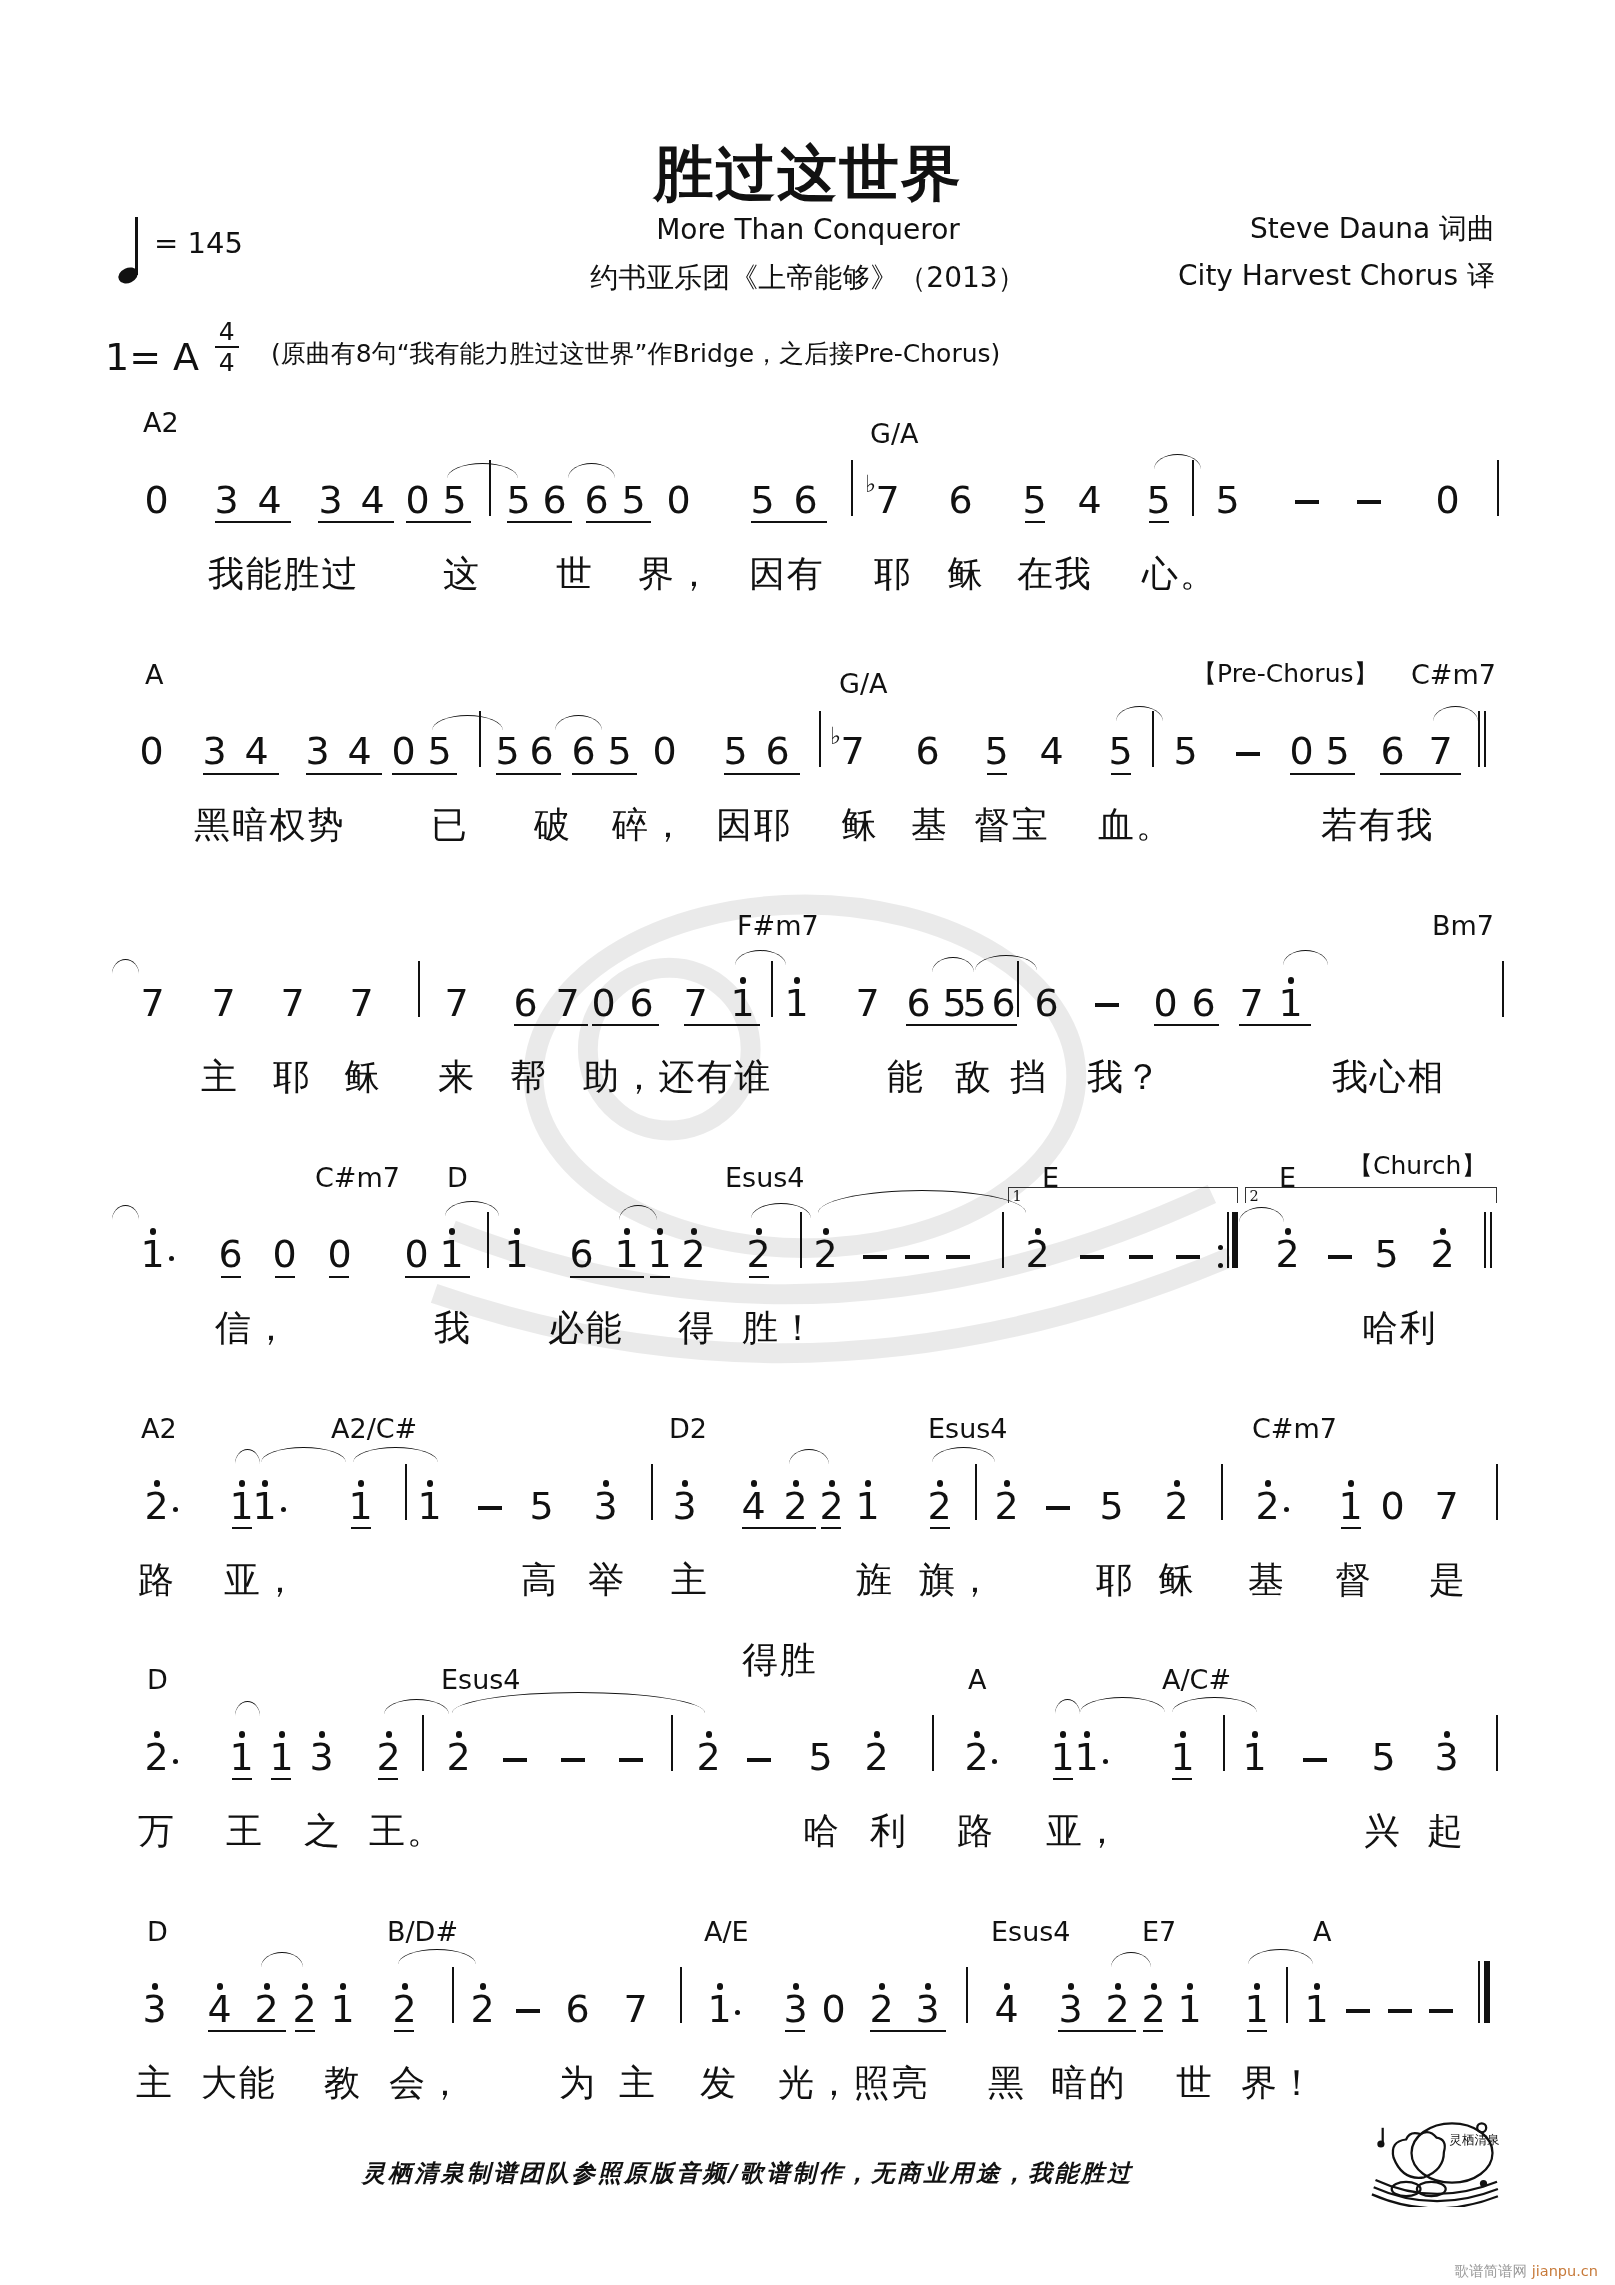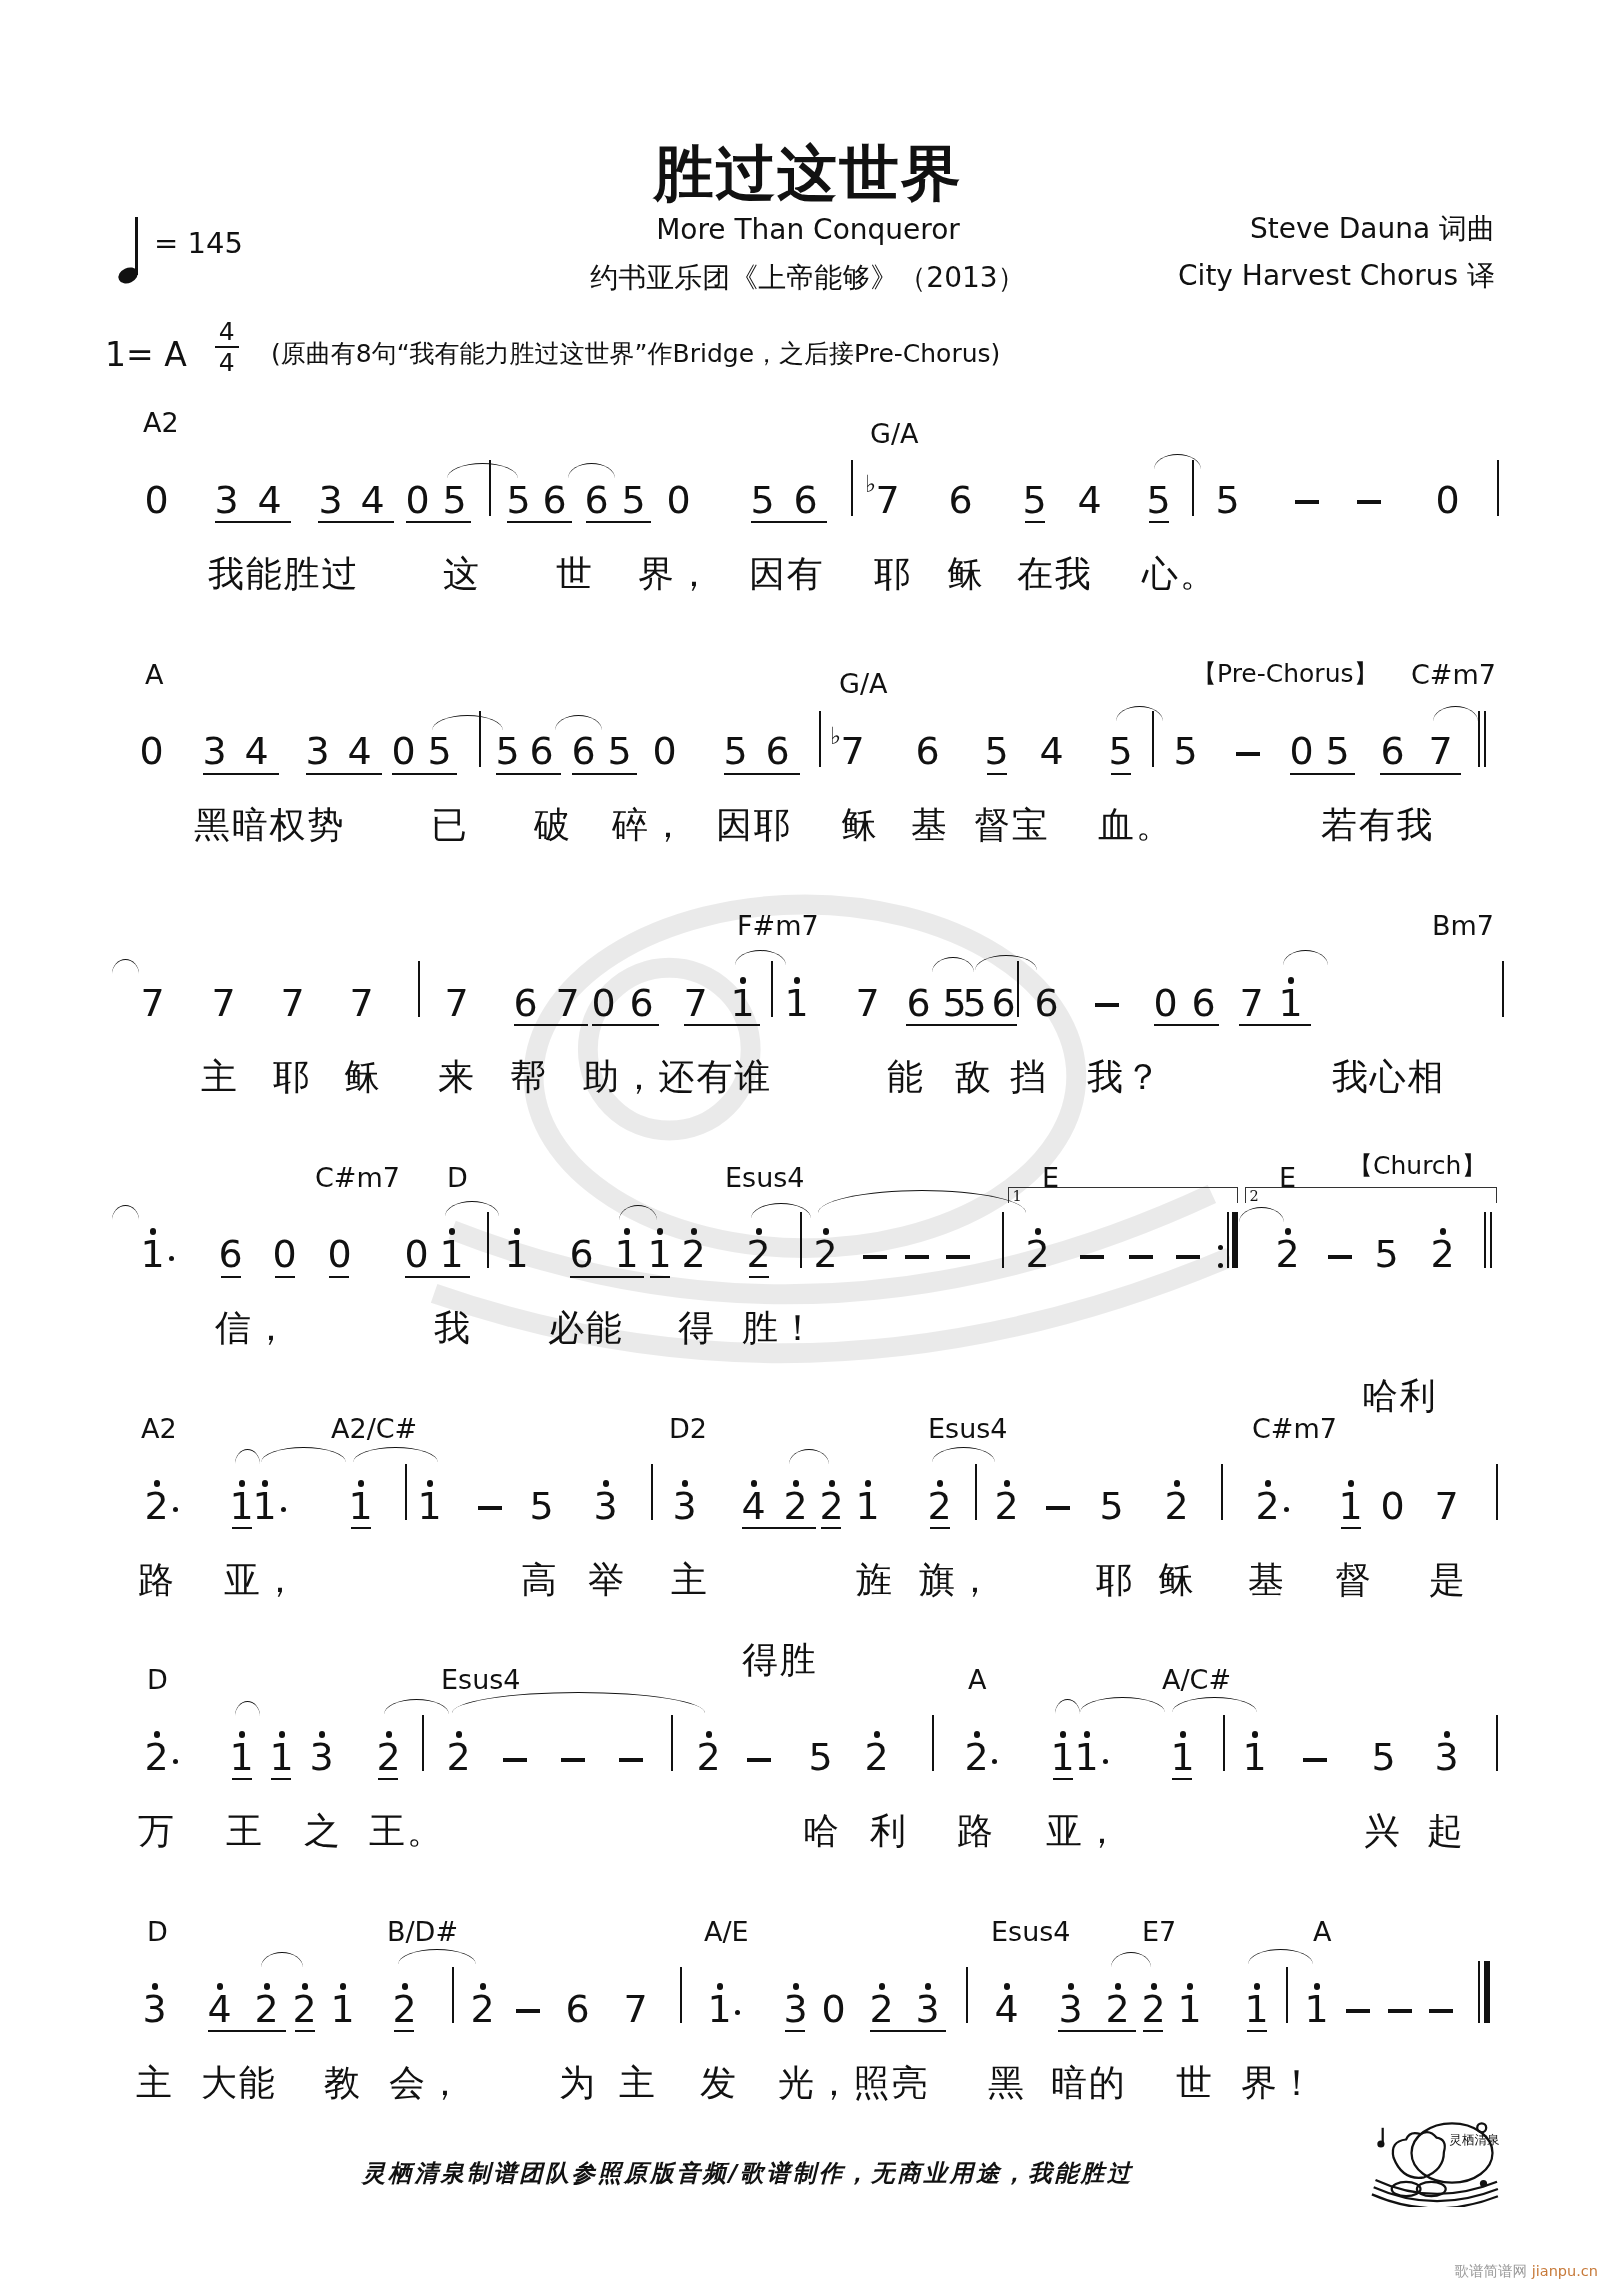--- a/index.html
+++ b/index.html
@@ -8,21 +8,21 @@
   .abs { position:absolute; }
   #title { left:0; width:1616px; top:134px; text-align:center; font-size:60px; font-weight:bold; letter-spacing:1.8px; }
   #subtitle-en { left:0; width:1616px; top:213px; text-align:center; font-size:28px; }
   #subtitle-cn { left:0; width:1616px; top:259px; text-align:center; font-size:28px; }
   #credit1 { right:121px; top:210px; font-size:28px; text-align:right; }
   #credit2 { right:121px; top:257px; font-size:28px; text-align:right; }
   #tempo { left:118px; top:217px; height:72px; }
   #tempo .note-head { position:absolute; left:0; top:51px; width:20px; height:14.5px; background:#111; border-radius:50%; transform:rotate(-25deg); }
   #tempo .note-stem { position:absolute; left:17px; top:0; width:2.7px; height:58px; background:#111; }
   #tempo .tempo-text { position:absolute; left:36px; top:9px; font-size:29px; white-space:nowrap; }
-  #key { left:105px; top:335px; font-size:33px; white-space:nowrap; }
+  #key { left:105px; top:335px; font-size:38px; white-space:nowrap; }
   #timesig { left:215px; top:318px; width:23.5px; text-align:center; font-size:25px; line-height:27px; }
   #timesig .bar { height:1.8px; background:#111; margin:0.9px 0; }
   #note-text { left:271px; top:337px; font-size:25px; white-space:nowrap; }
 
   .chord { position:absolute; font-size:27px; white-space:nowrap; }
   .section { position:absolute; font-size:25px; white-space:nowrap; }
   .n { position:absolute; font-size:38px; width:27px; text-align:center; line-height:45px; }
   .n .hi { position:absolute; left:11px; top:-3.6px; width:6.3px; height:6.3px; border-radius:50%; background:#111; }
   .dash { position:absolute; width:23.5px; height:3.6px; background:#111; }
   .dot { position:absolute; width:5.4px; height:5.4px; border-radius:50%; background:#111; }
@@ -311,21 +311,21 @@
   <span class="n" style="left:1373px;top:1232px">5</span>
   <span class="n" style="left:1429px;top:1232px"><i class="hi"></i>2</span>
   <div class="bl" style="left:1484px;top:1212px"></div>
   <div class="bl" style="left:1490px;top:1212px"></div>
 
   <span class="lyr" style="left:215px;top:1304px">信，</span>
   <span class="lyr" style="left:434px;top:1304px">我</span>
   <span class="lyr" style="left:548px;top:1304px">必能</span>
   <span class="lyr" style="left:678px;top:1304px">得</span>
   <span class="lyr" style="left:742px;top:1304px">胜！</span>
-  <span class="lyr" style="left:1362px;top:1372px">哈利</span>
+  <span class="lyr" style="left:1362px;top:1304px">哈利</span>
 </div>
 
 <div>
   <span class="chord" style="left:141px;top:1413px">A2</span>
   <span class="chord" style="left:331px;top:1413px">A2/C#</span>
   <span class="chord" style="left:669px;top:1413px">D2</span>
   <span class="chord" style="left:928px;top:1413px">Esus4</span>
   <span class="chord" style="left:1252px;top:1413px">C#m7</span>
 
   <span class="n" style="left:143px;top:1484px"><i class="hi"></i>2</span>

